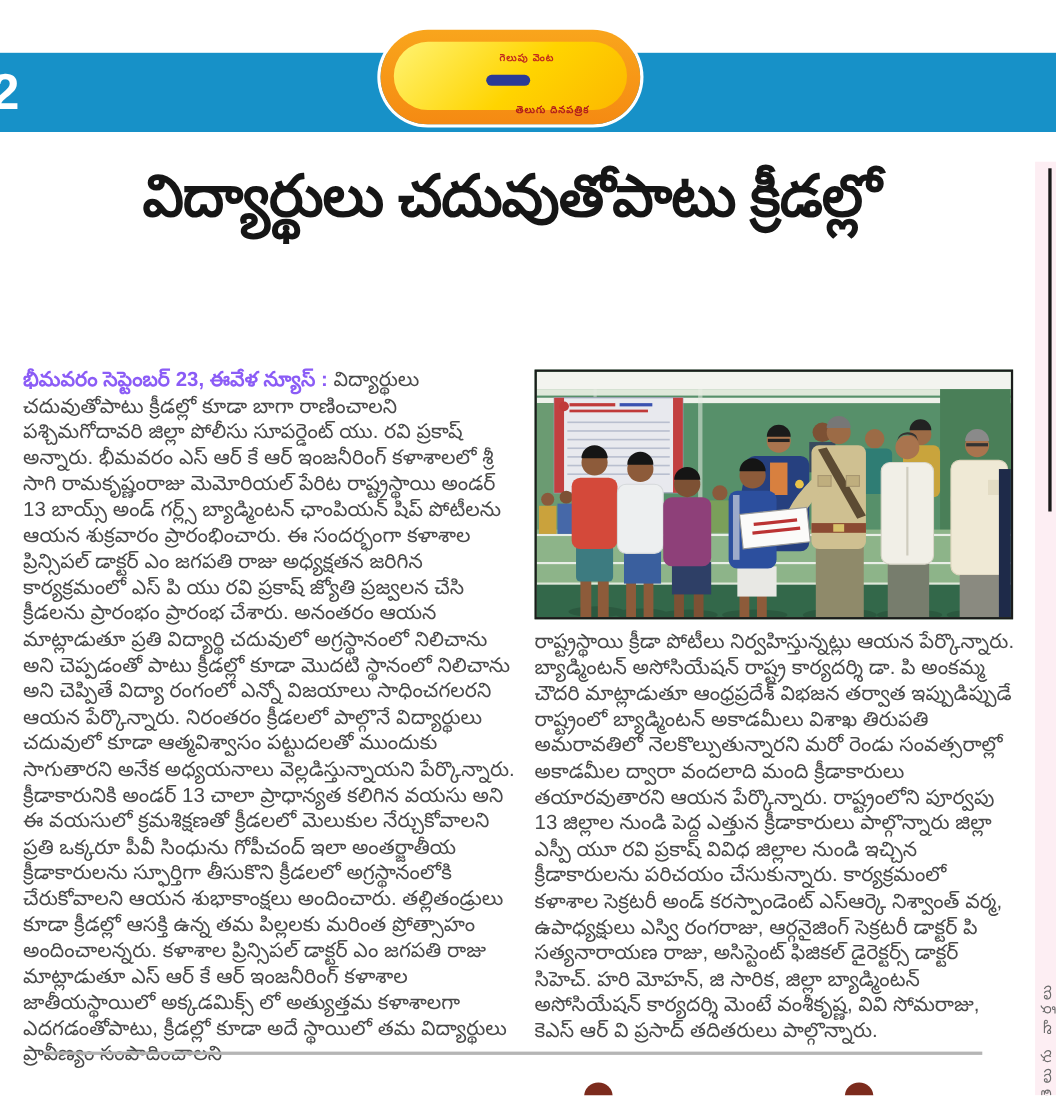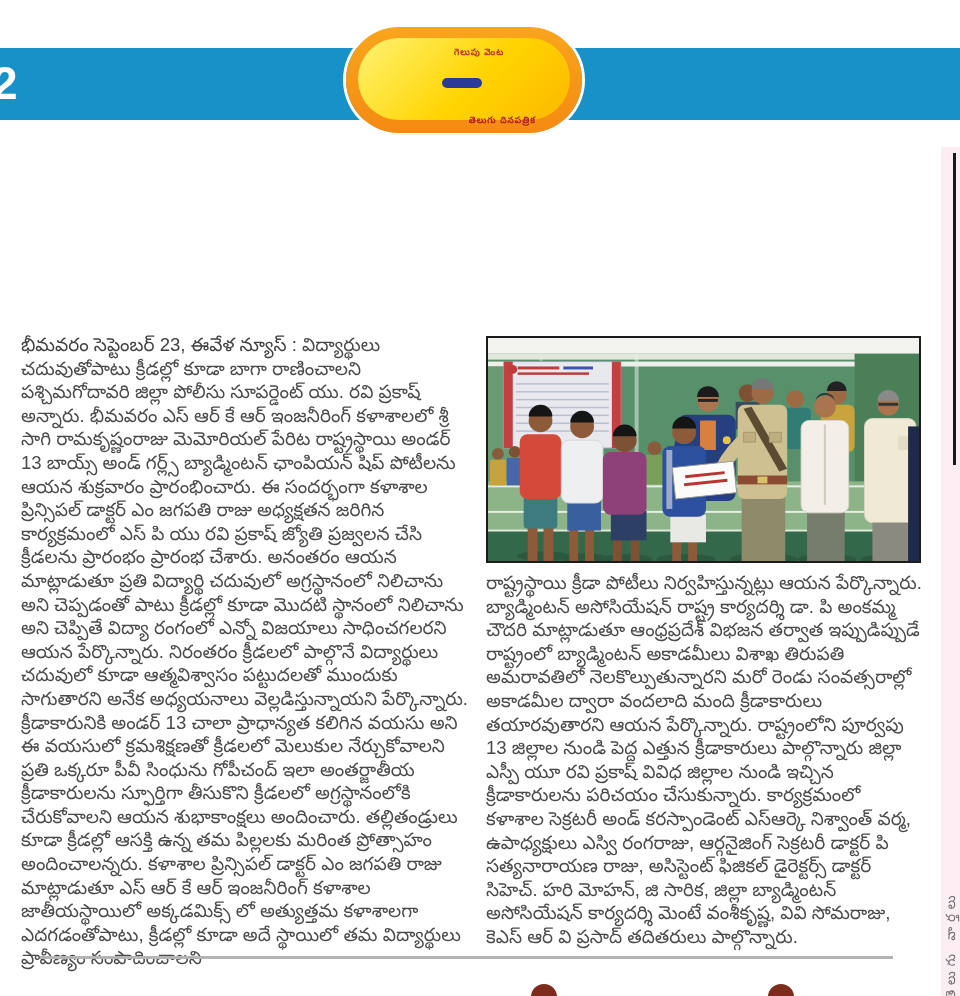--- a/index.html
+++ b/index.html
@@ -4,21 +4,21 @@
 <style>
   html,body{margin:0;padding:0;background:#ffffff;}
   #canvas{
     position:relative;width:960px;height:996px;background:#ffffff;
     overflow:hidden;font-family:"Liberation Sans","DejaVu Sans",sans-serif;
   }
   
   .topband{position:absolute;left:0;top:48px;width:960px;height:72px;background:#1791c8;}
   .pagenum{position:absolute;left:-8px;top:8px;color:#ffffff;font-size:46px;font-weight:bold;}
   .logo{
-    position:absolute;left:346px;top:27px;width:236px;height:106px;border-radius:54px;
+    position:absolute;left:346px;top:27px;width:236px;height:86px;border-radius:54px;
     background:linear-gradient(180deg,#f9a51c 0%,#f58a12 100%);
     box-shadow:0 0 0 3px #ffffff;
   }
   .logo-inner{
     position:absolute;left:12px;top:11px;right:12px;bottom:13px;border-radius:44px;
     background:linear-gradient(135deg,#fff373 0%,#ffd400 55%,#fcb800 100%);
   }
   .logo-main{
     position:absolute;left:0;right:0;top:8px;bottom:0;display:flex;align-items:center;justify-content:center;
     color:#2b3a96;font-size:52px;font-weight:bold;letter-spacing:-1px;white-space:nowrap;
@@ -37,21 +37,21 @@
     font-size:67px;line-height:96px;font-weight:bold;color:#e61e4b;letter-spacing:-1px;white-space:nowrap;
   }
   
   .columns{
     position:absolute;left:21px;top:333px;width:902px;display:flex;gap:15px;
     font-size:18.6px;line-height:23.6px;color:#4a4a4a;
   }
   .col-left{width:450px;}
   .col-right{width:437px;}
   .columns p{margin:0;padding:0;text-align:left;}
-  .dateline{font-weight:normal;color:#404040;}
+  .dateline{font-weight:bold;color:#8b5cf6;}
   .photo{
     width:435px;height:227px;border:2px solid #1c1c1c;box-sizing:border-box;
     margin:3px 0 8px 0;display:block;background:#5a8f66;
   }
   .photo svg{display:block;width:100%;height:100%;}
   
   .bottom-rule{position:absolute;left:40px;top:956px;width:853px;height:3px;background:#b5b5b5;}
   .blob{position:absolute;width:26px;height:26px;border-radius:50%;background:#7c2b1d;}
   .blob1{left:531px;top:984px;}
   .blob2{left:768px;top:984px;}
@@ -76,20 +76,21 @@
   <div class="logo">
     <div class="logo-inner">
       <div class="logo-tag-top">గెలుపు వెంట</div>
       <div class="logo-main">
         <span class="logo-dash"></span>
       </div>
       <div class="logo-tag-bottom">తెలుగు దినపత్రిక</div>
     </div>
   </div>
 
+  <div class="headline1">విద్యార్థులు చదువుతోపాటు క్రీడల్లో</div>
 
   <div class="columns">
     <div class="col-left">
       <p><span class="dateline">భీమవరం సెప్టెంబర్ 23, ఈవేళ న్యూస్ :</span> <span>విద్యార్థులు చదువుతోపాటు క్రీడల్లో కూడా బాగా రాణించాలని పశ్చిమగోదావరి జిల్లా పోలీసు సూపర్డెంట్ యు. రవి ప్రకాష్ అన్నారు. భీమవరం ఎస్ ఆర్ కే ఆర్ ఇంజనీరింగ్ కళాశాలలో శ్రీ సాగి రామకృష్ణంరాజు మెమోరియల్ పేరిట రాష్ట్రస్థాయి అండర్ 13 బాయ్స్ అండ్ గర్ల్స్ బ్యాడ్మింటన్ ఛాంపియన్ షిప్ పోటీలను ఆయన శుక్రవారం ప్రారంభించారు. ఈ సందర్భంగా కళాశాల ప్రిన్సిపల్ డాక్టర్ ఎం జగపతి రాజు అధ్యక్షతన జరిగిన కార్యక్రమంలో ఎస్ పి యు రవి ప్రకాష్ జ్యోతి ప్రజ్వలన చేసి క్రీడలను ప్రారంభం ప్రారంభ చేశారు. అనంతరం ఆయన మాట్లాడుతూ ప్రతి విద్యార్థి చదువులో అగ్రస్థానంలో నిలిచాను అని చెప్పడంతో పాటు క్రీడల్లో కూడా మొదటి స్థానంలో నిలిచాను అని చెప్పితే విద్యా రంగంలో ఎన్నో విజయాలు సాధించగలరని ఆయన పేర్కొన్నారు. నిరంతరం క్రీడలలో పాల్గొనే విద్యార్థులు చదువులో కూడా ఆత్మవిశ్వాసం పట్టుదలతో ముందుకు సాగుతారని అనేక అధ్యయనాలు వెల్లడిస్తున్నాయని పేర్కొన్నారు. క్రీడాకారునికి అండర్ 13 చాలా ప్రాధాన్యత కలిగిన వయసు అని ఈ వయసులో క్రమశిక్షణతో క్రీడలలో మెలుకుల నేర్చుకోవాలని ప్రతి ఒక్కరూ పీవీ సింధును గోపీచంద్ ఇలా అంతర్జాతీయ క్రీడాకారులను స్ఫూర్తిగా తీసుకొని క్రీడలలో అగ్రస్థానంలోకి చేరుకోవాలని ఆయన శుభాకాంక్షలు అందించారు. తల్లితండ్రులు కూడా క్రీడల్లో ఆసక్తి ఉన్న తమ పిల్లలకు మరింత ప్రోత్సాహం అందించాలన్నరు. కళాశాల ప్రిన్సిపల్ డాక్టర్ ఎం జగపతి రాజు మాట్లాడుతూ ఎస్ ఆర్ కే ఆర్ ఇంజనీరింగ్ కళాశాల జాతీయస్థాయిలో అక్కడమిక్స్ లో అత్యుత్తమ కళాశాలగా ఎదగడంతోపాటు, క్రీడల్లో కూడా అదే స్థాయిలో తమ విద్యార్థులు ప్రావీణ్యం సంపాదించాలని</span></p>
     </div>
     <div class="col-right">
 
       <div class="photo">
         <svg viewBox="0 0 435 227" preserveAspectRatio="none">
 

